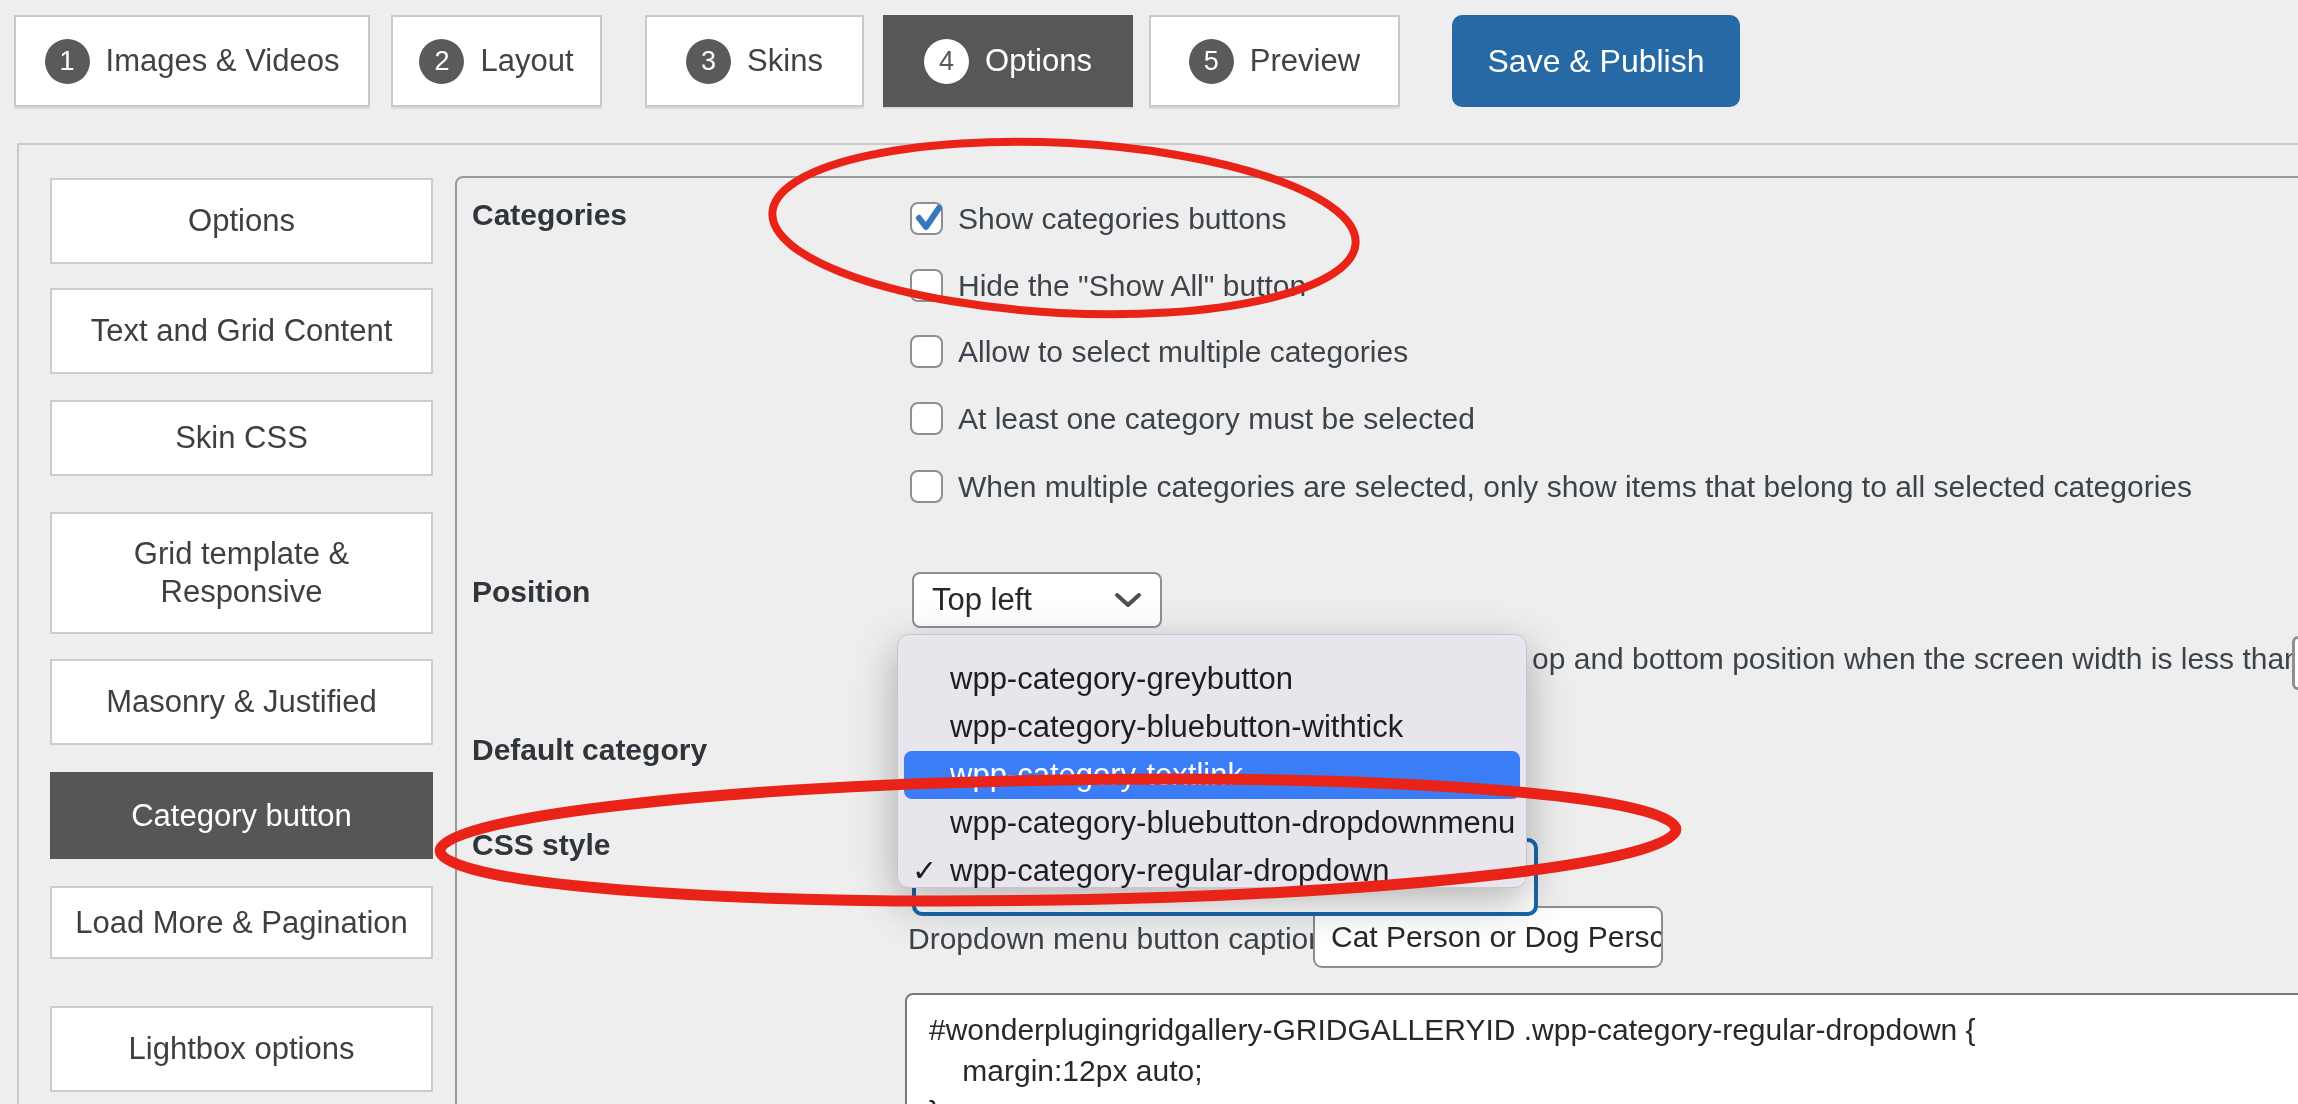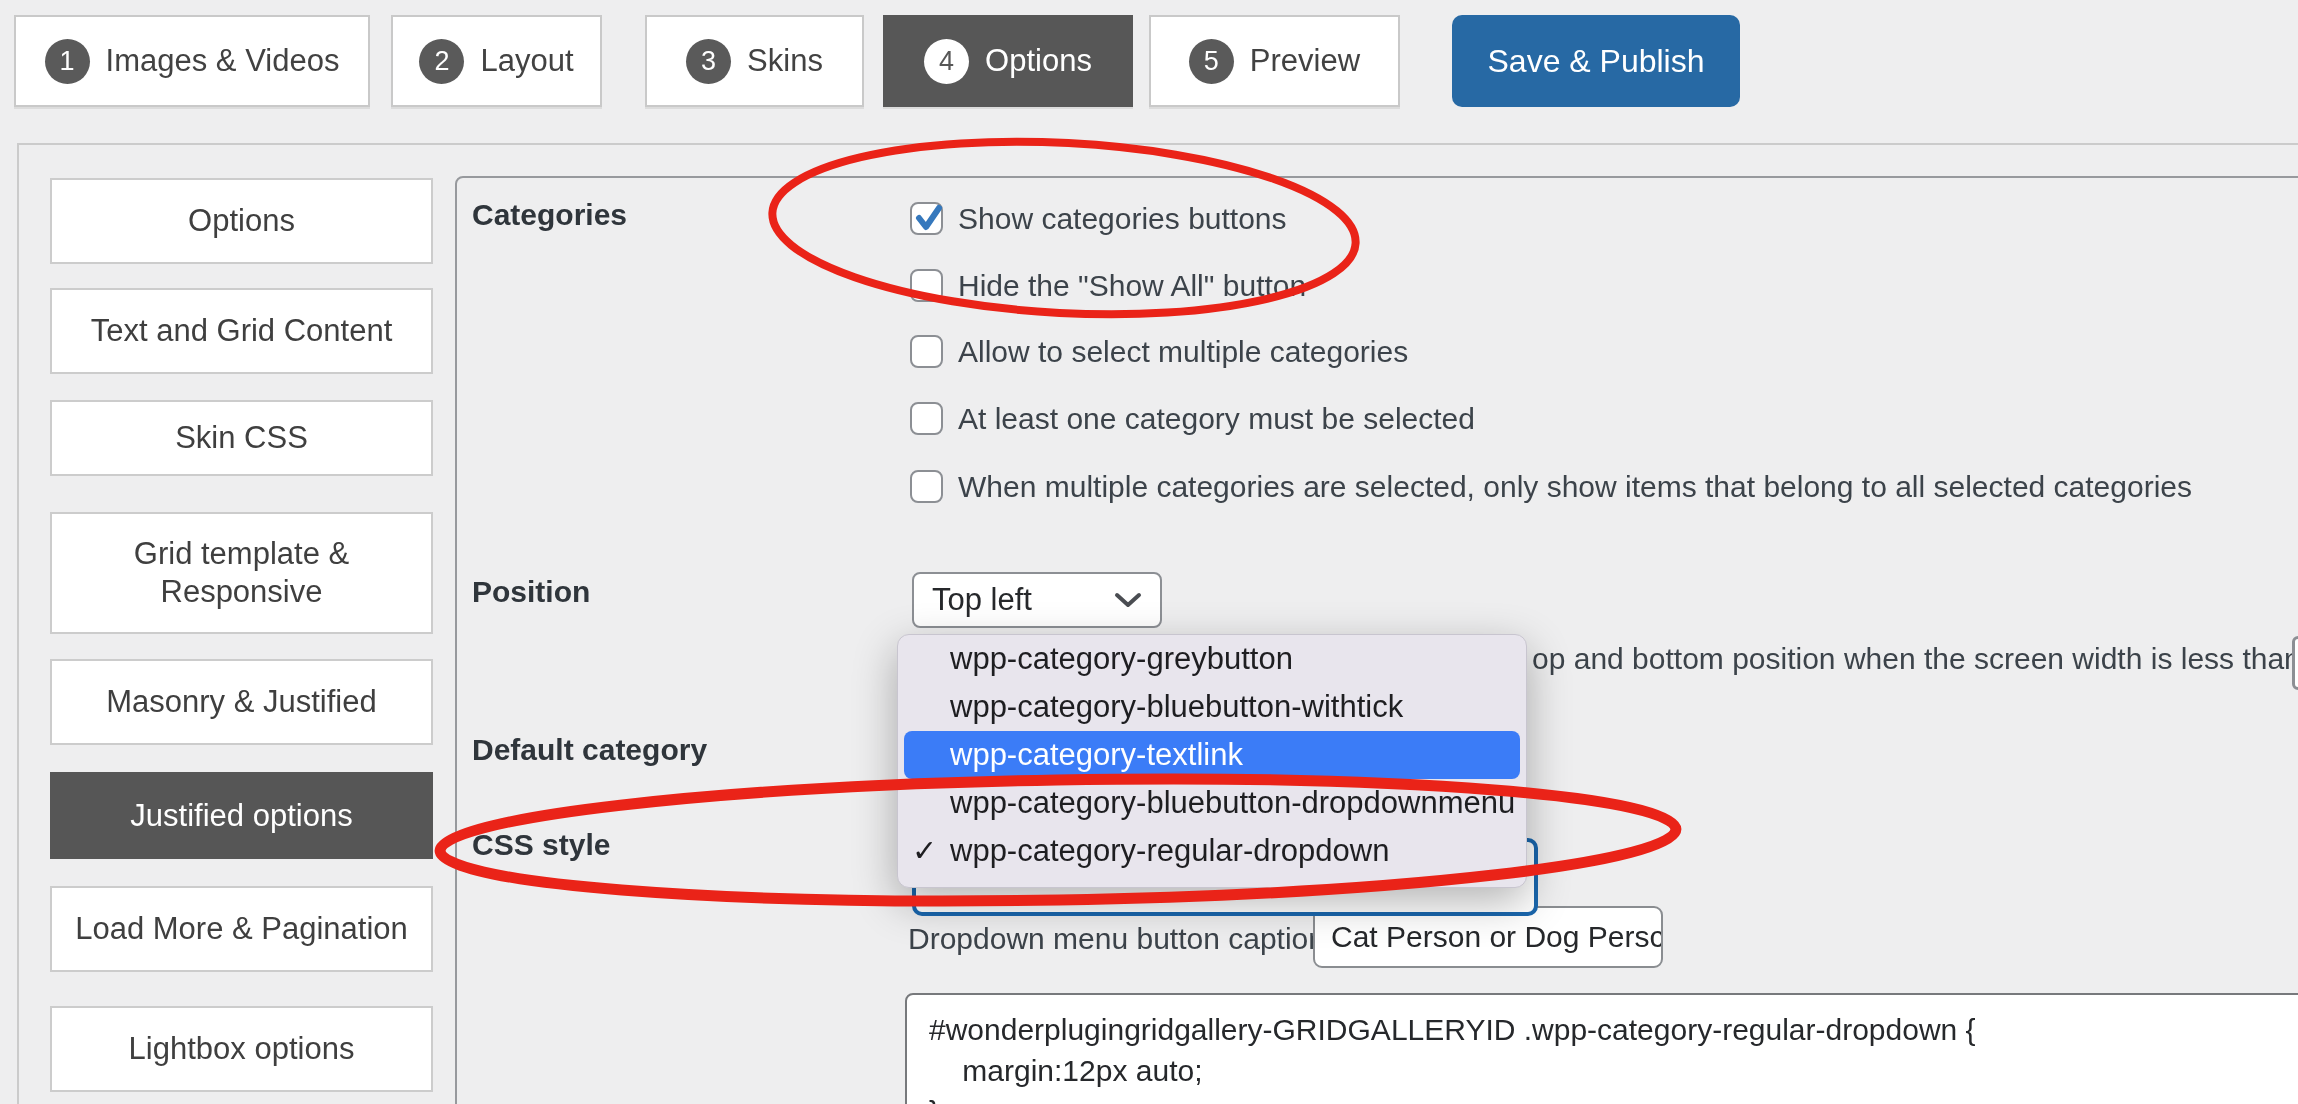--- a/index.html
+++ b/index.html
@@ -40,21 +40,21 @@
        border:2px solid #8c8f94;border-radius:8px;box-sizing:border-box;display:flex;align-items:center;
        font-size:31px;color:#26282b;padding:0 18px;cursor:pointer;justify-content:space-between;}
 
   
   .css-select{position:absolute;left:912px;top:838px;width:626px;height:78px;background:#ffffff;
        border:4px solid #1a67ae;border-radius:10px;box-sizing:border-box;z-index:1;cursor:pointer;}
 
   
   .menu{position:absolute;left:897px;top:634px;width:630px;height:254px;background:#e8e5ed;
        border:1px solid #c8c5cf;border-radius:12px;box-shadow:0 14px 44px rgba(0,0,0,.30);
-       box-sizing:border-box;z-index:2;padding:0 6px;}
+       box-sizing:border-box;z-index:2;padding:20px 6px;}
   .menu-item{position:relative;height:48px;line-height:48px;font-size:31px;color:#1e1e21;
        padding-left:46px;border-radius:8px;cursor:pointer;white-space:nowrap;overflow:hidden;}
   .menu-item.highlight{background:#3b7cf7;color:#ffffff;}
   .menu-item .tick{position:absolute;left:8px;top:0;font-size:30px;}
 
   .note-text{position:absolute;left:1532px;top:642px;font-size:30px;color:#3c434a;white-space:nowrap;}
   .edge-input{position:absolute;left:2292px;top:636px;width:40px;height:54px;background:#fff;
        border:3px solid #8c8f94;border-radius:6px;box-sizing:border-box;}
 
   .caption-label{position:absolute;left:908px;top:922px;font-size:30px;color:#3c434a;white-space:nowrap;}
@@ -109,23 +109,23 @@
   <div class="side-btn" style="top:400px;height:76px;">
     <span>Skin CSS</span>
     </div>
   <div class="side-btn" style="top:512px;height:122px;">
     <span>Grid template &amp; Responsive</span>
     </div>
   <div class="side-btn" style="top:659px;height:86px;">
     <span>Masonry &amp; Justified</span>
     </div>
   <div class="side-btn active" style="top:772px;height:87px;">
-    <span>Justified options</span>
+    <span>Category button</span>
     </div>
-  <div class="side-btn" style="top:886px;height:86px;">
+  <div class="side-btn" style="top:886px;height:73px;">
     <span>Load More &amp; Pagination</span>
     </div>
   <div class="side-btn" style="top:994px;height:86px;margin-top:12px;">
     <span>Lightbox options</span>
     </div>
 
   <div class="field-label" style="top:198px;">Categories</div>
 
   <div class="checkbox" style="top:202px;">
     <svg width="38" height="38" viewBox="0 0 38 38">

